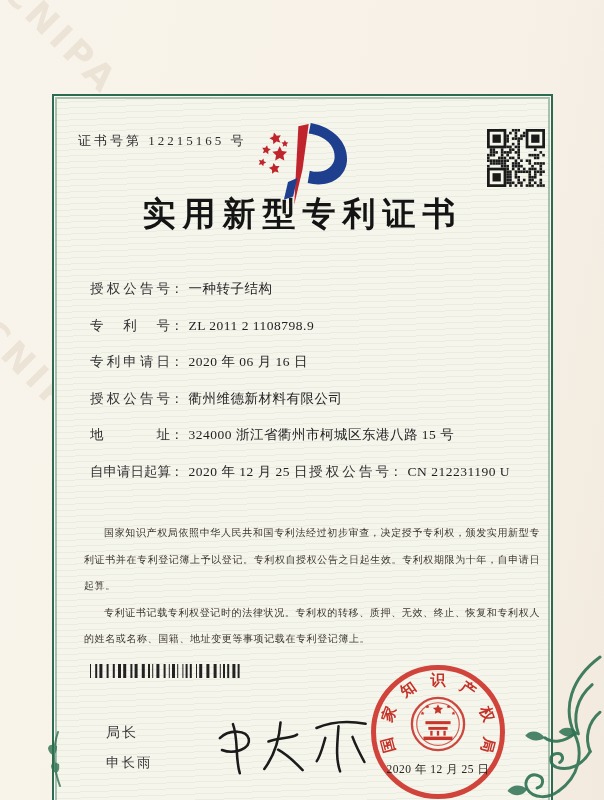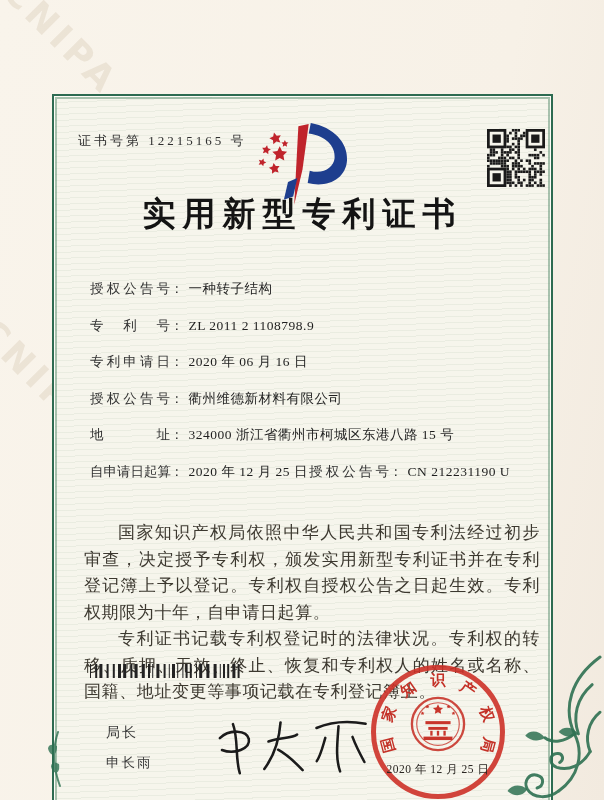--- a/index.html
+++ b/index.html
@@ -45,21 +45,21 @@
   .frow { height:36.5px; position:relative; white-space:nowrap; }
   .flabel {
     display:inline-block; width:80px; vertical-align:bottom;
     text-align:justify; text-align-last:justify; color:#333;
   }
   .fcolon { color:#333; }
   .fvalue { margin-left:5px; color:#1f1f1f; letter-spacing:0.5px;font-family:Liberation Serif, serif; }
   .pair2 { position:absolute; left:219px; top:0; white-space:nowrap; }
   .paras {
     position:absolute; left:30px; top:424px; width:456px;
-    font-size:17px; line-height:26.5px; text-align:justify;
+    font-size:10px; line-height:26.5px; text-align:justify;
     color:#3c382f; letter-spacing:0.6px;
   }
   .paras p { text-indent:2em; }
   .barcode { position:absolute; left:36px; top:568px; width:154px; height:14px; }
   .juzhang { position:absolute; left:52px; top:628px; font-size:14px; color:#3a3a3a; letter-spacing:2px; }
   .signame { position:absolute; left:52px; top:658px; font-size:13.5px; color:#3a3a3a; letter-spacing:2px;text-align:center; }
   .signature { position:absolute; left:156px; top:614px; width:170px; height:74px; transform:rotate(-2deg); }
   .seal {
     position:absolute; left:314px; top:566px; width:140px; height:140px;
     pointer-events:none;

